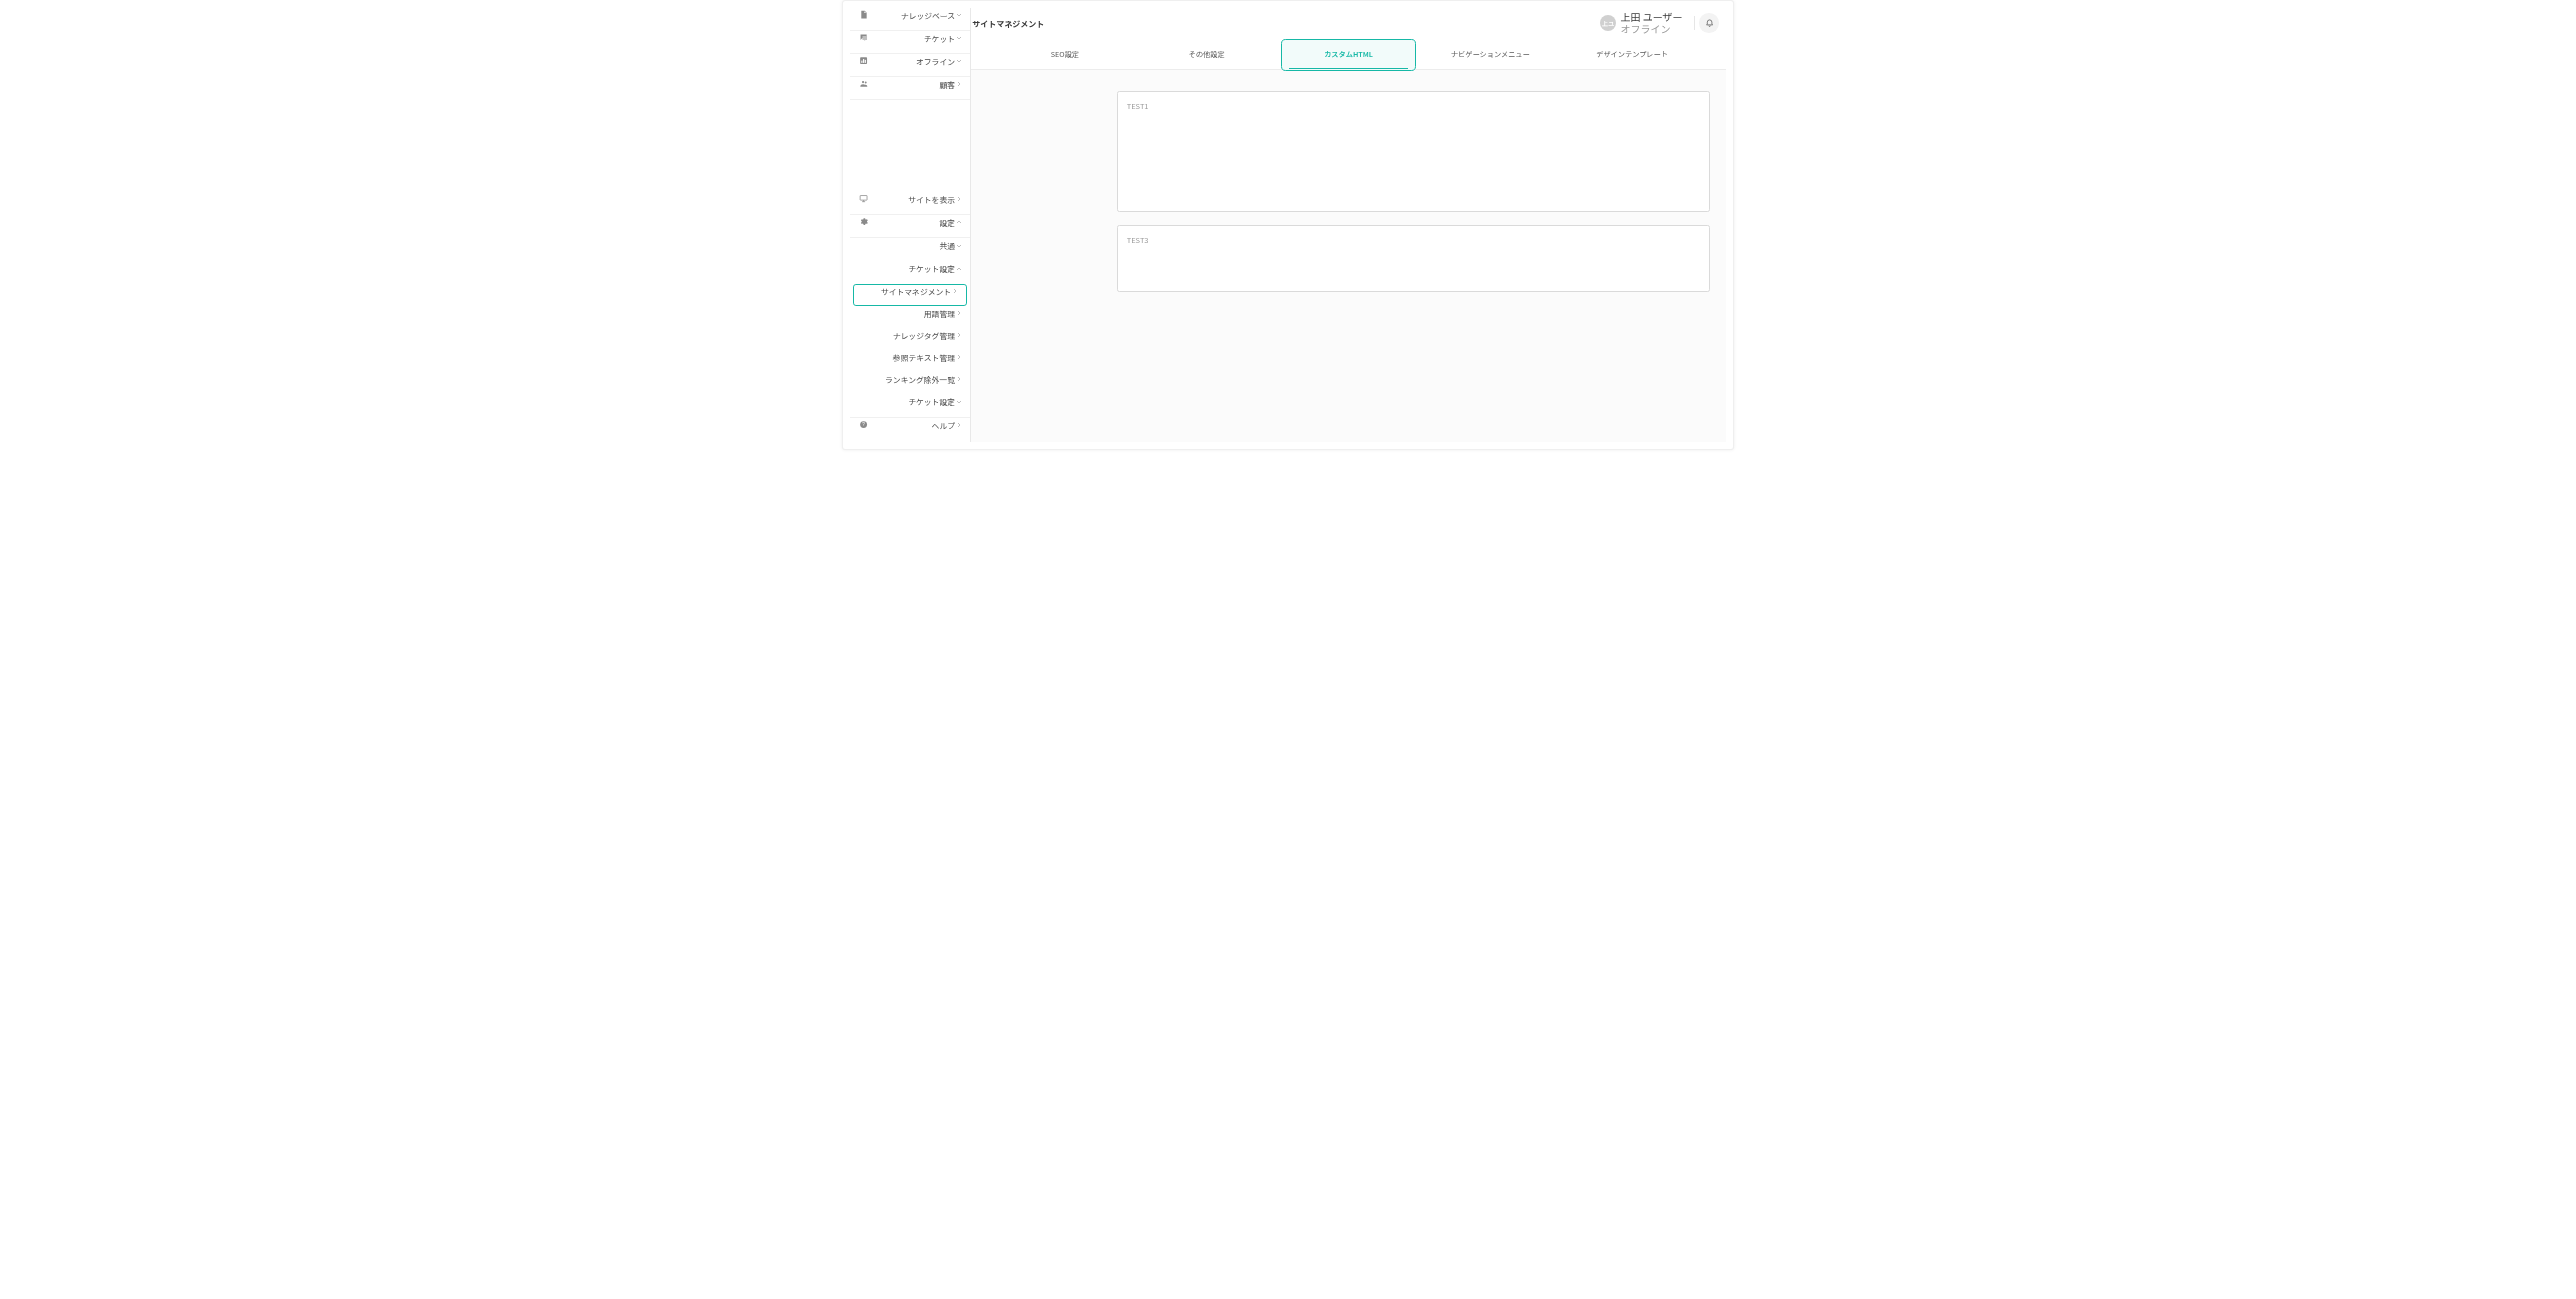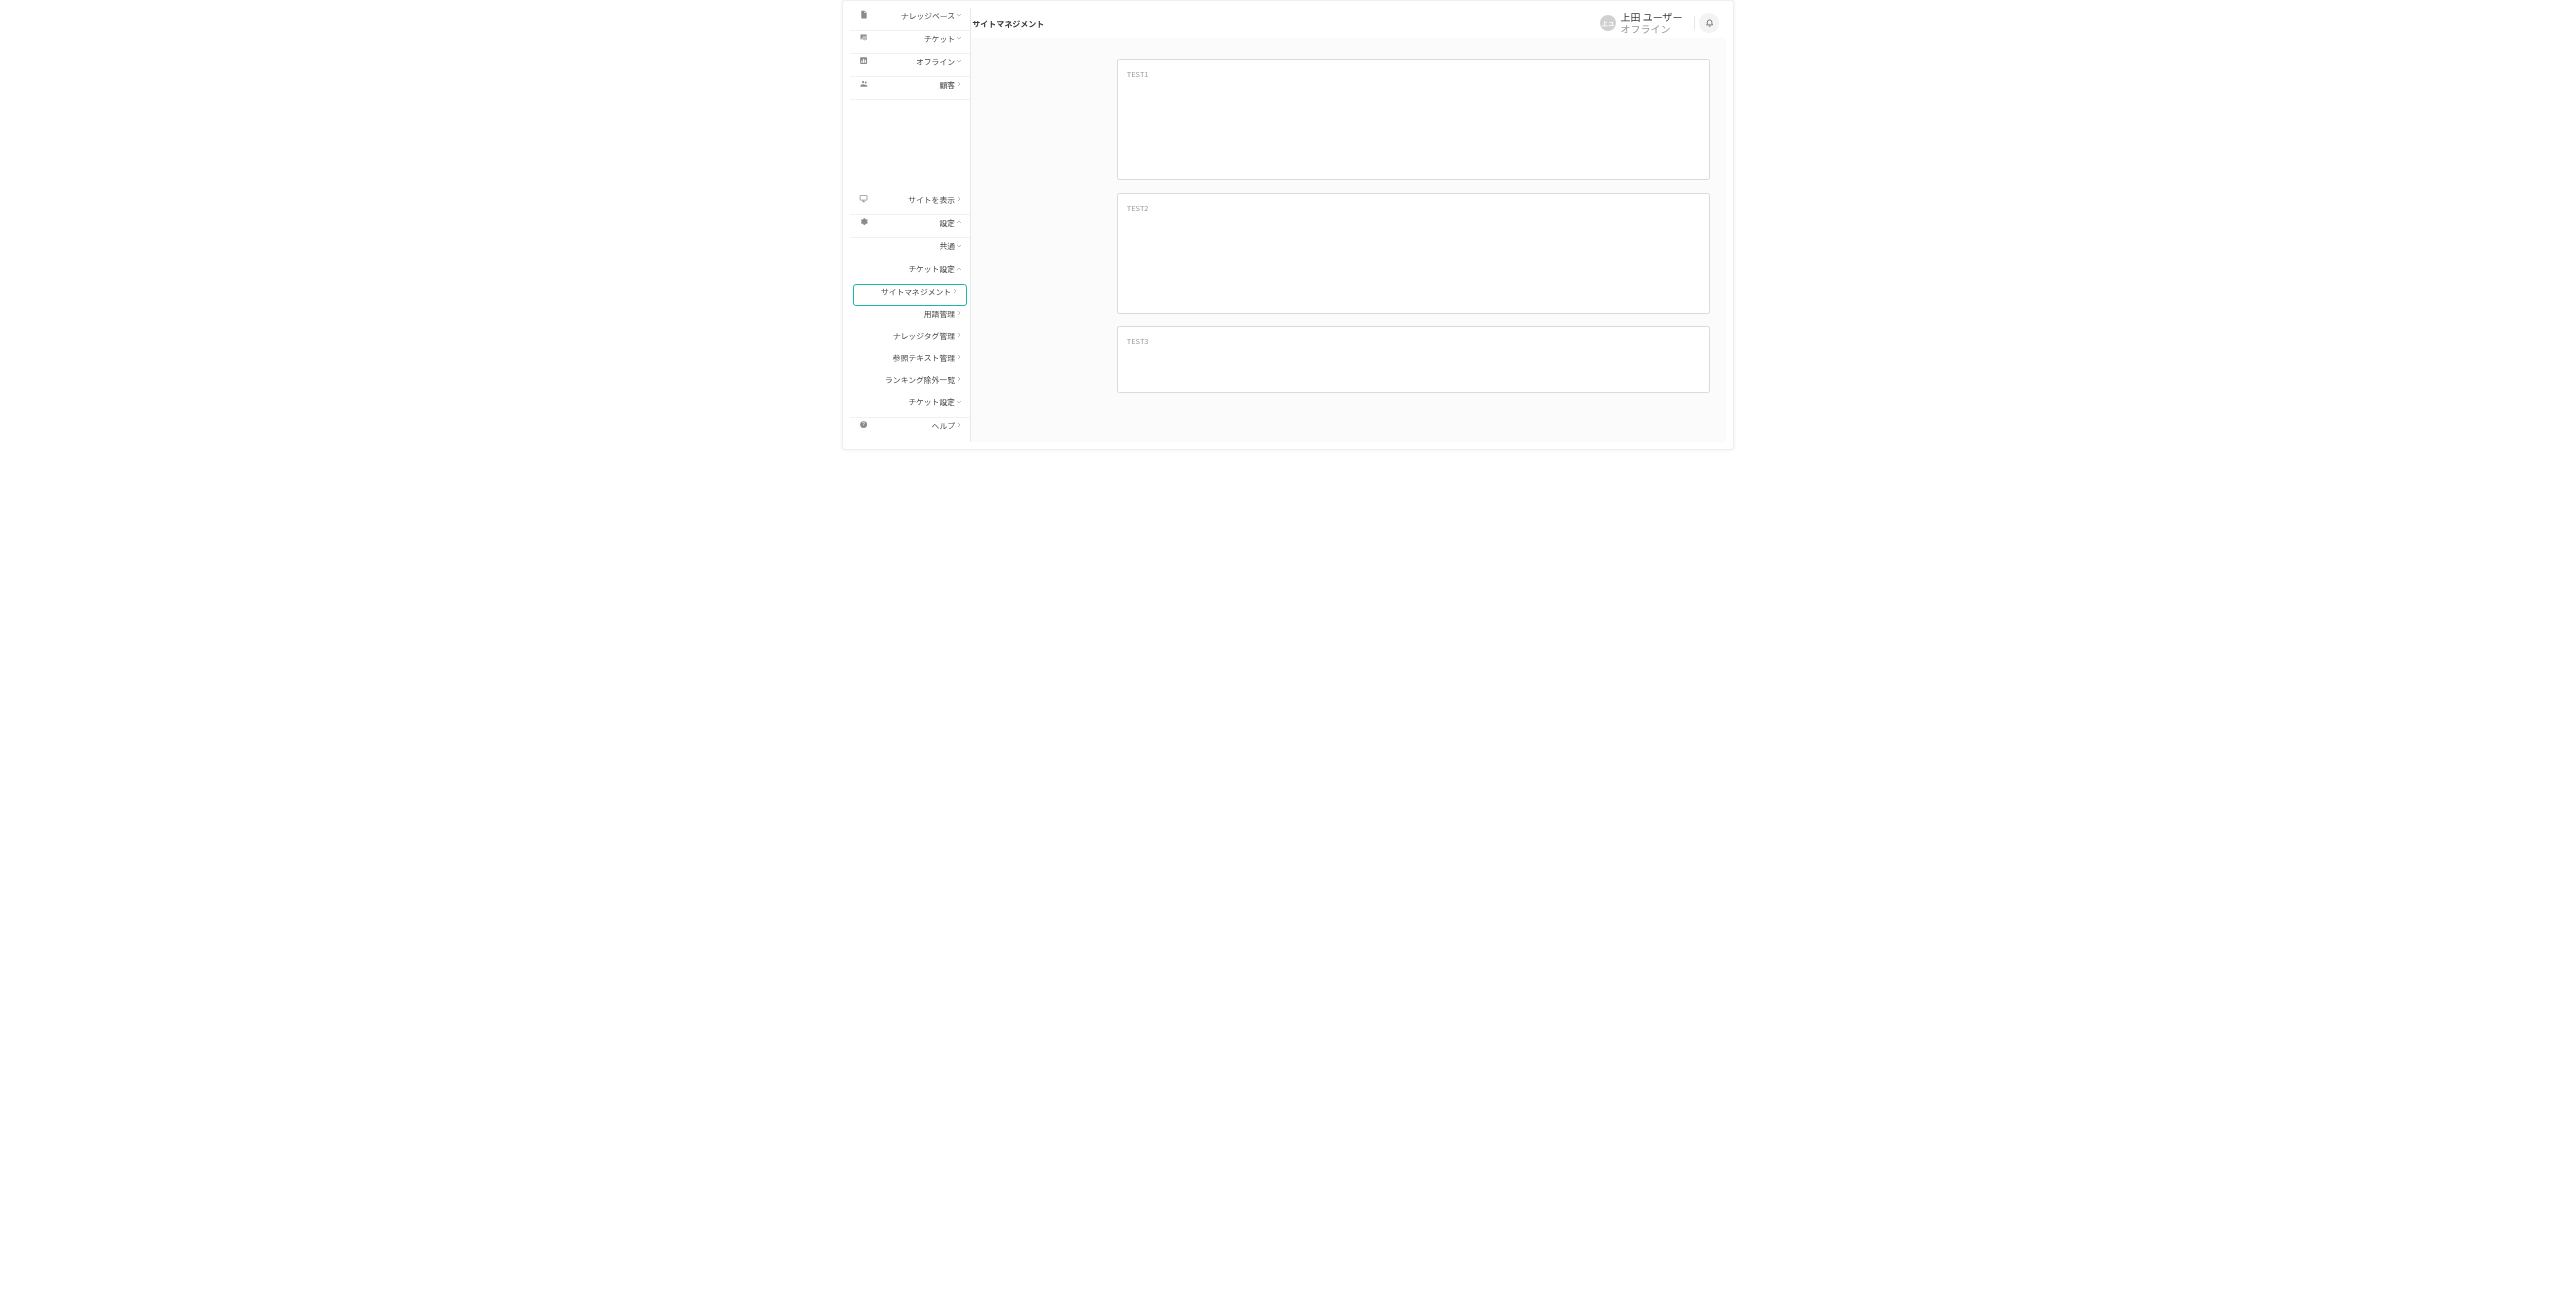--- a/index.html
+++ b/index.html
@@ -362,29 +362,45 @@
       <span class="divider-v"></span>
       <span class="bell-btn">
         <span>
           <svg width="9.2" height="9.2" viewBox="0 0 24 24" fill="none" stroke="currentColor" stroke-width="2">
               <path d="M18 16v-5a6 6 0 10-12 0v5l-2 2h16zM10 20a2 2 0 004 0"></path>
             </svg>
         </span>
       </span>
     </div>
 
+    <div class="tabs-row">
+      <div class="tab">
+        <span class="tab-label">SEO設定</span>
+      </div>
+      <div class="tab">
+        <span class="tab-label">その他設定</span>
+      </div>
+      <div class="tab active-wrap">
+        <span class="active-box"></span>
+        <span class="tab-label">カスタムHTML</span>
+        <span class="inner-underline"></span>
+      </div>
+      <div class="tab">
+        <span class="tab-label">ナビゲーションメニュー</span>
+      </div>
+      <div class="tab">
+        <span class="tab-label">デザインテンプレート</span>
+      </div>
+    </div>
 
     <div class="content">
       <div class="cards-col">
         <div class="card tall">
           <textarea class="textarea" placeholder="TEST1" style=""></textarea>
         </div>
-        <div class="card tall">
-          <textarea class="textarea" placeholder="TEST2" style=""></textarea>
-        </div>
         <div class="card short">
           <textarea class="textarea" placeholder="TEST3" style=""></textarea>
         </div>
       </div>
     </div>
   </div>
 
 </div>
 
 

